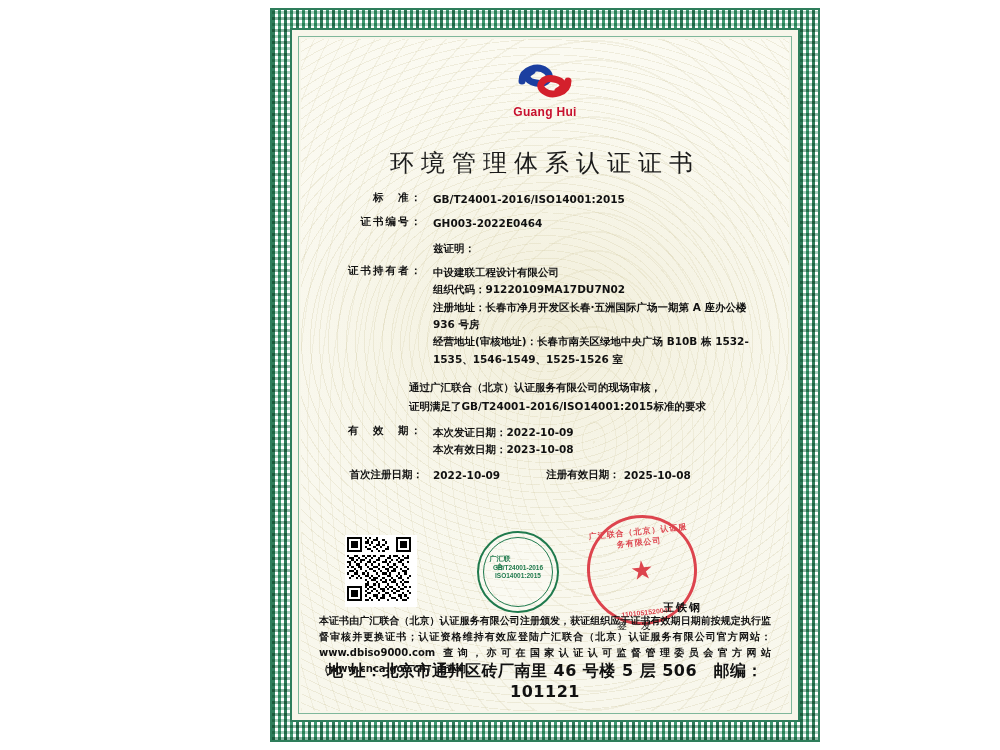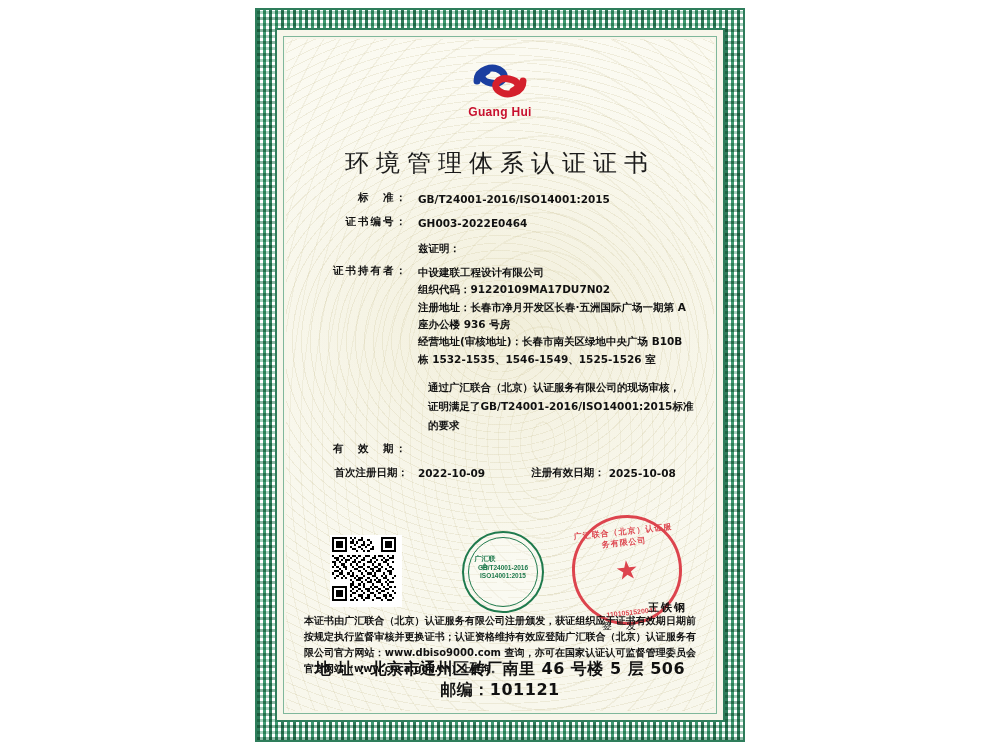--- a/index.html
+++ b/index.html
@@ -15,23 +15,23 @@
     position: relative;
     width: 1000px;
     height: 750px;
     background: #ffffff;
     overflow: hidden;
   }
 
   
   .cert-outer {
     position: absolute;
-    left: 255px;
+    left: 270px;
     top: 8px;
-    width: 490px;
+    width: 550px;
     height: 734px;
     background:
       repeating-linear-gradient(90deg,
         #2e7d5b 0px, #2e7d5b 3px,
         #ffffff 3px, #ffffff 6px,
         #3f9b73 6px, #3f9b73 9px,
         #ffffff 9px, #ffffff 12px);
     border: 2px solid #2e7d5b;
     box-sizing: border-box;
   }
@@ -147,21 +147,21 @@
   }
   .row .val {
     flex: 1;
     font-weight: bold;
     line-height: 1.65;
     color: #111;
   }
   .val .sub { display: block; }
 
   .block-note {
-    margin-left: 118px;
+    margin-left: 84px;
     font-weight: bold;
     line-height: 1.8;
     margin-top: 10px;
     margin-bottom: 8px;
   }
 
   .validity-lines { line-height: 1.9; }
 
   .reg-row {
     display: flex;
@@ -354,20 +354,24 @@
         </div>
 
 
         <div class="block-note">
           <div>通过广汇联合（北京）认证服务有限公司的现场审核，</div>
           <div>证明满足了GB/T24001-2016/ISO14001:2015标准的要求</div>
         </div>
 
         <div class="row">
           <div class="lbl">有　效　期：</div>
+          <div class="val validity-lines">
+            <span class="sub">本次发证日期：2022-10-09</span>
+            <span class="sub">本次有效日期：2023-10-08</span>
+          </div>
         </div>
 
         <div class="reg-row">
           <div class="rl">首次注册日期：</div>
           <div class="rv">2022-10-09</div>
           <div class="rl2">注册有效日期：</div>
           <div>2025-10-08</div>
         </div>
 
       </div>

